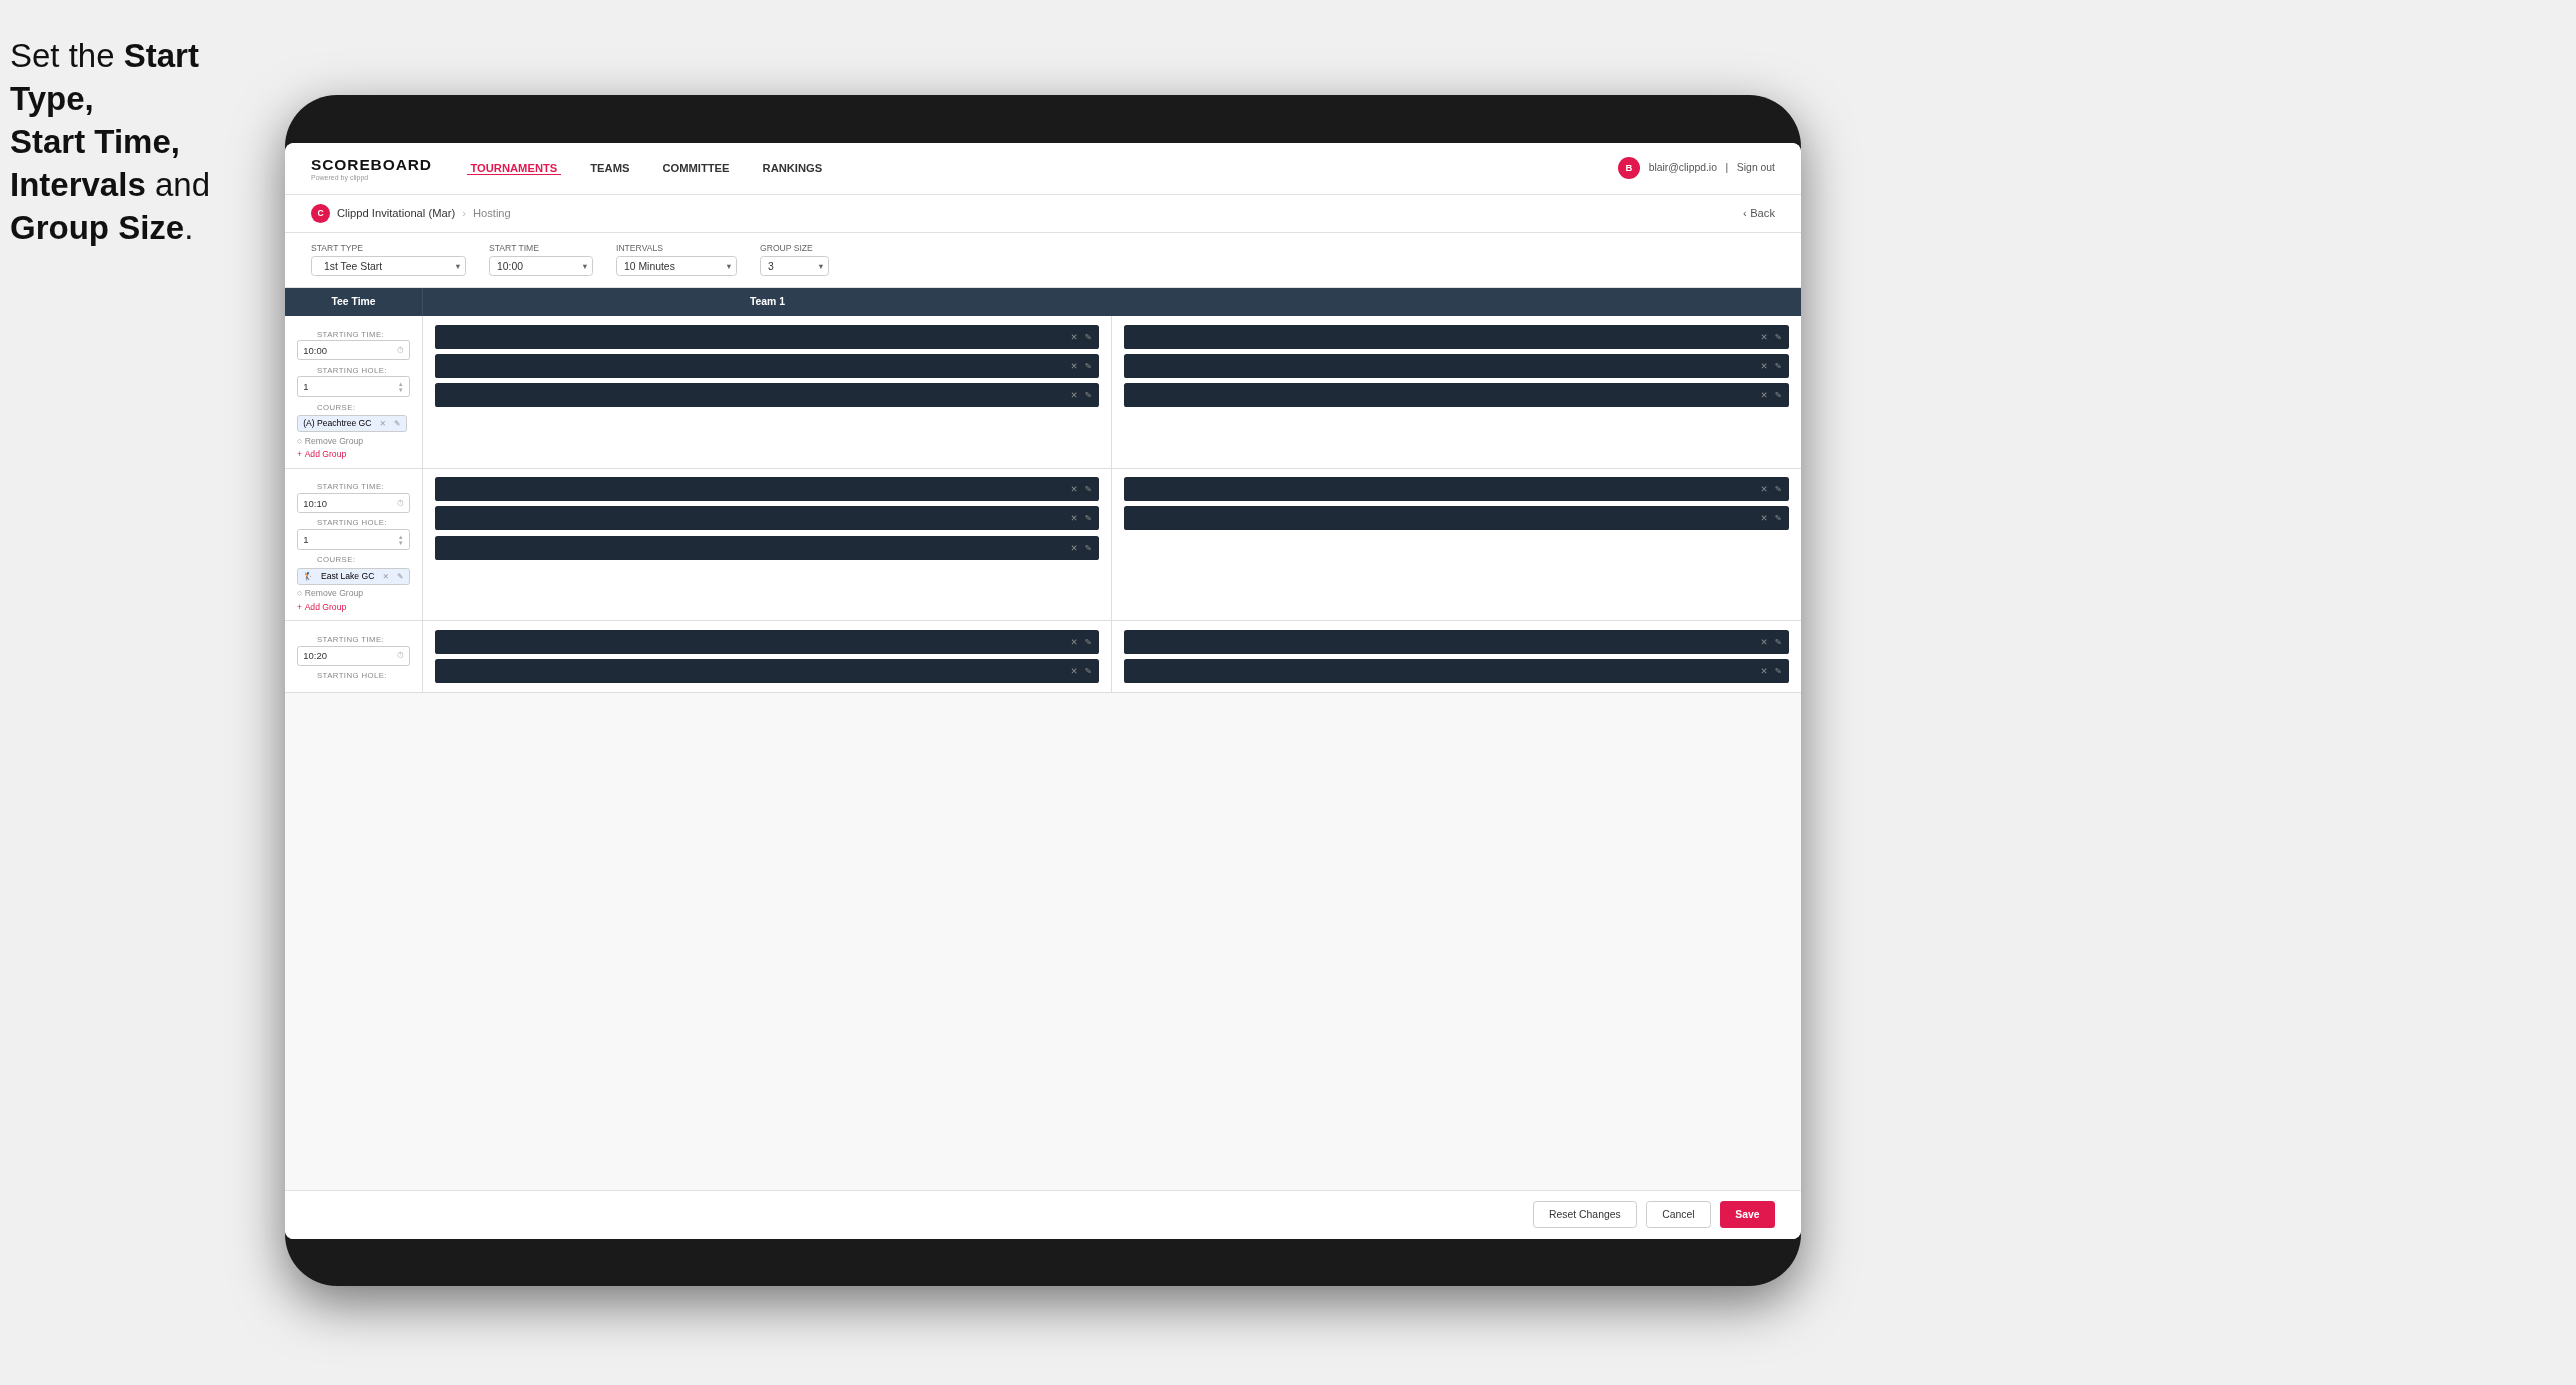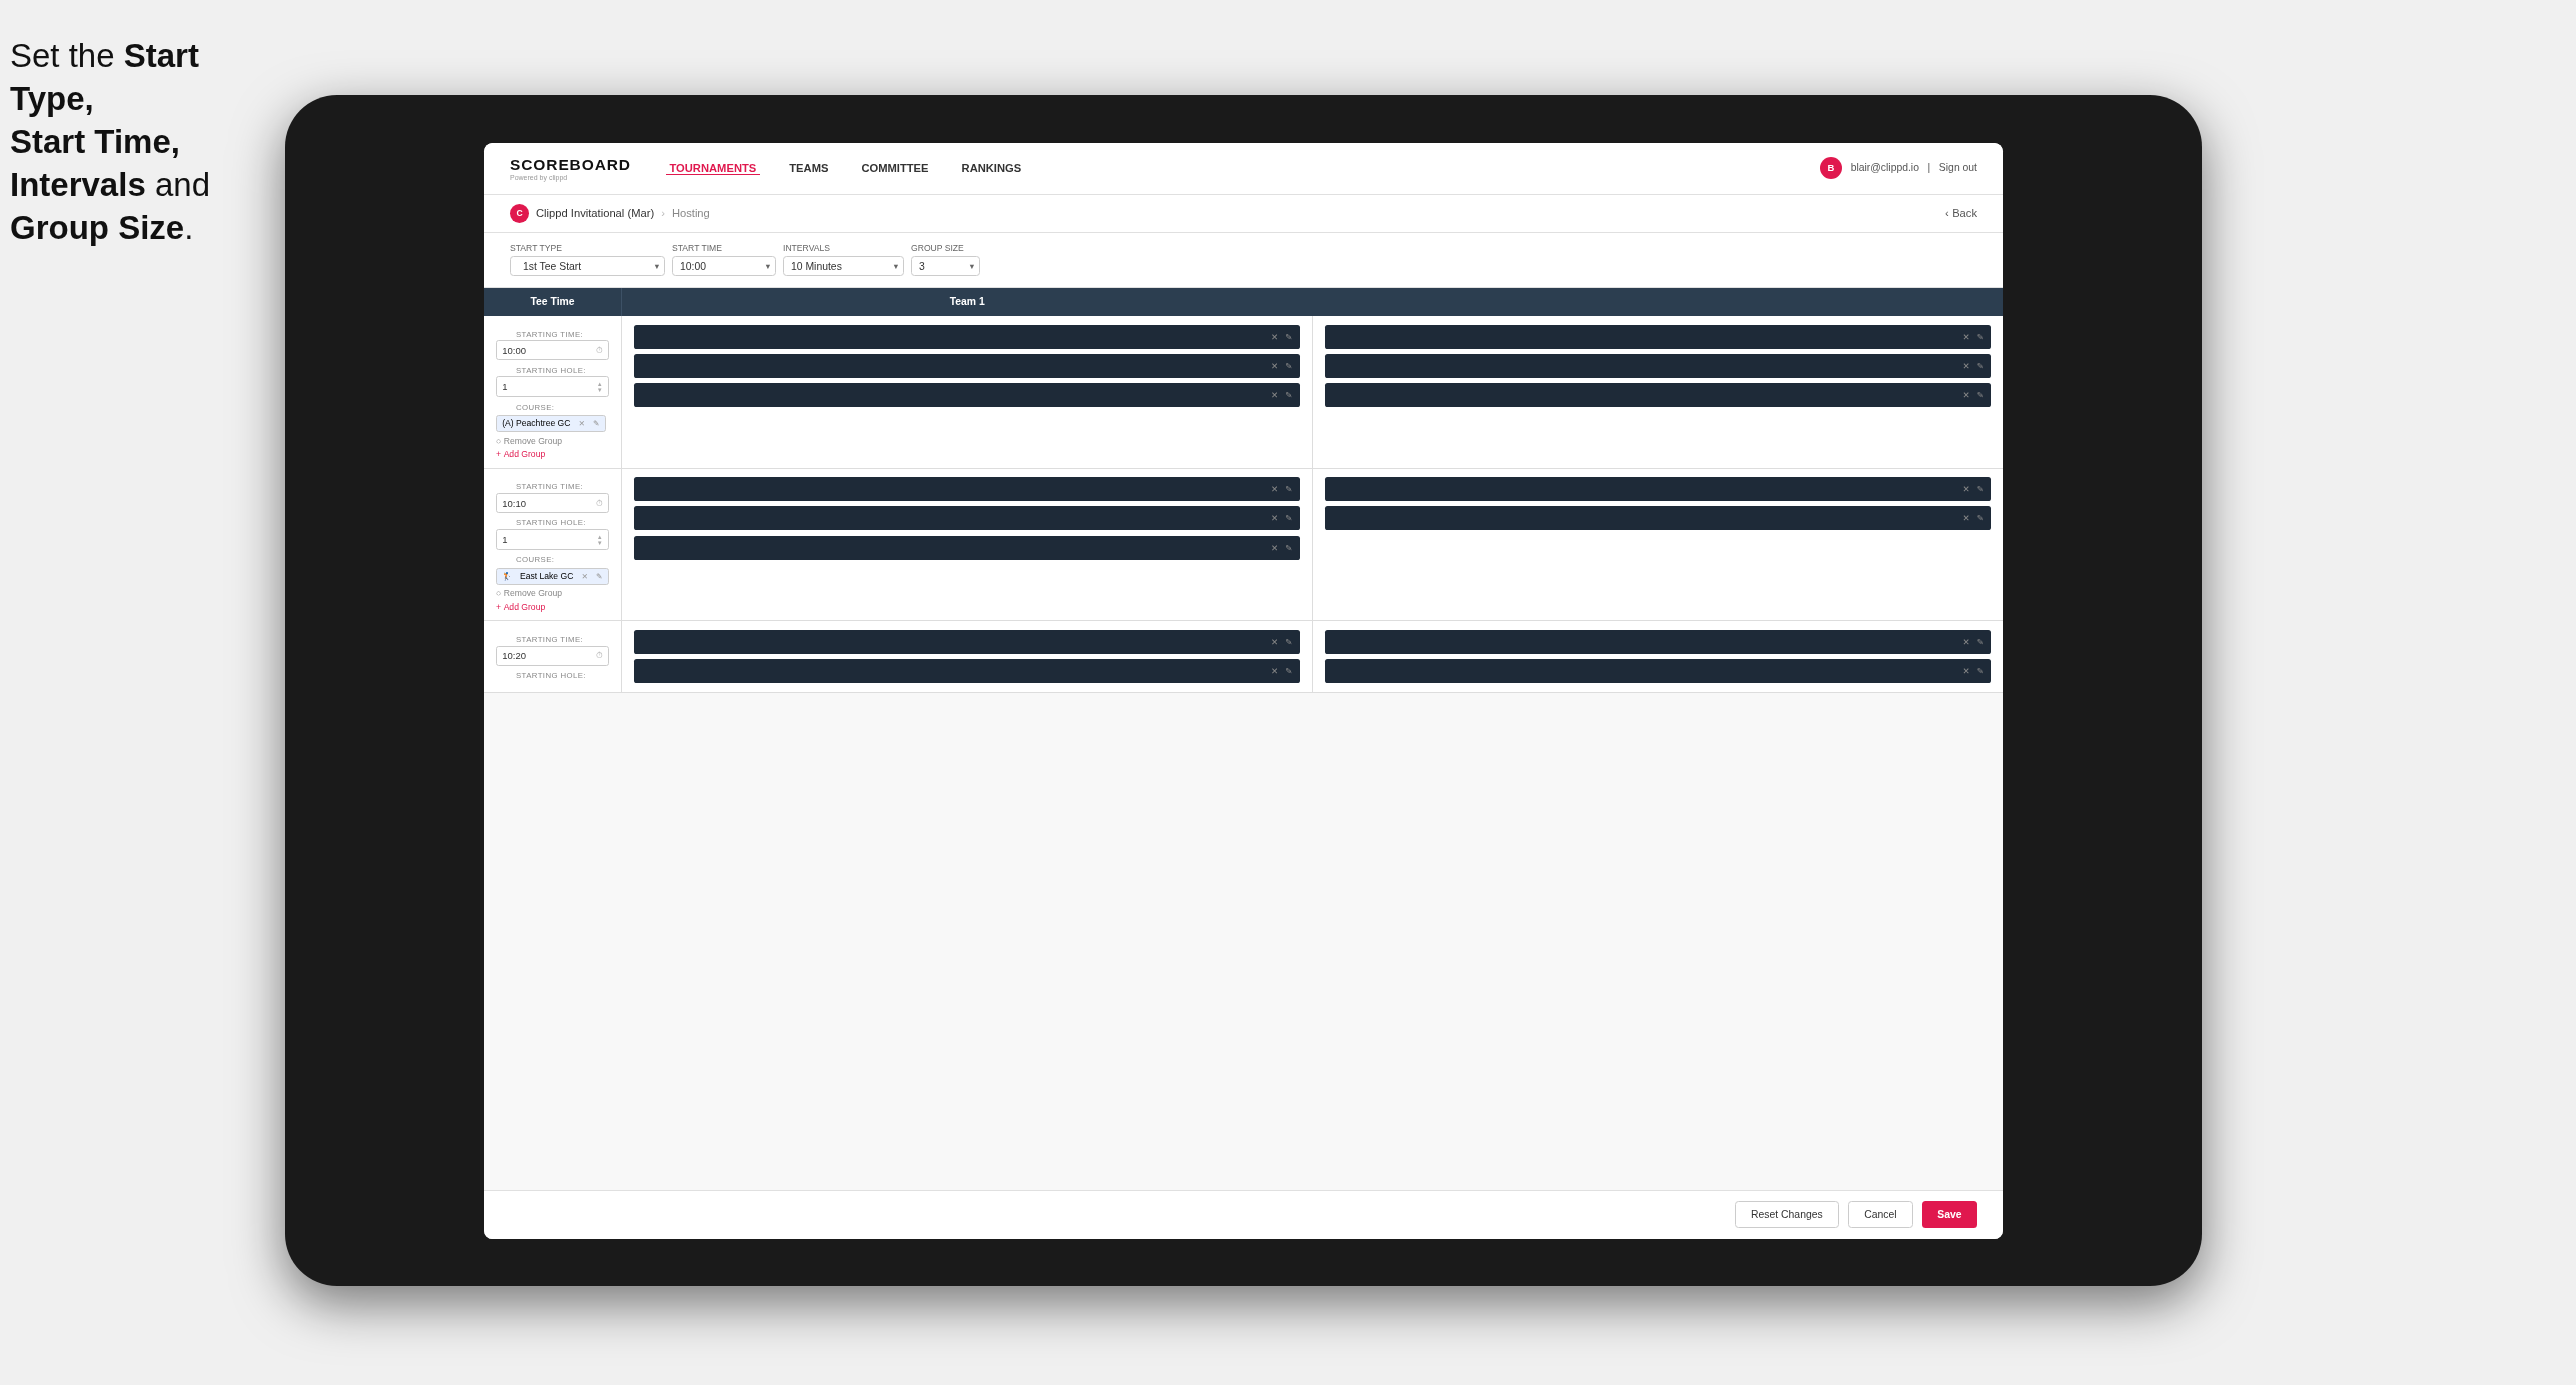--- a/index.html
+++ b/index.html
@@ -31,21 +31,21 @@
       width: 293px;
       height: 224px;
       pointer-events: none;
     }
 
     
     .tablet-outer {
       position: absolute;
       top: 95px;
       left: 285px;
-      width: 1917px;
+      width: 1516px;
       height: 1191px;
       background: #1a1a1a;
       border-radius: 52px;
       box-shadow: 0 17.3px 52px rgba(0,0,0,0.5);
       display: flex;
       align-items: center;
       justify-content: center;
     }
     .tablet-screen {
       width: 1519px;
@@ -158,21 +158,21 @@
       display: flex;
       align-items: center;
       gap: 3.5px;
     }
 
     
     .controls-row {
       background: #fff;
       padding: 10.4px 26px;
       display: flex;
-      gap: 7px;
+      gap: 23px;
       border-bottom: 0.9px solid #e0e0e0;
       flex-shrink: 0;
     }
     .control-group {
       display: flex;
       flex-direction: column;
       gap: 3.5px;
     }
     .control-label {
       font-size: 8.6px;

